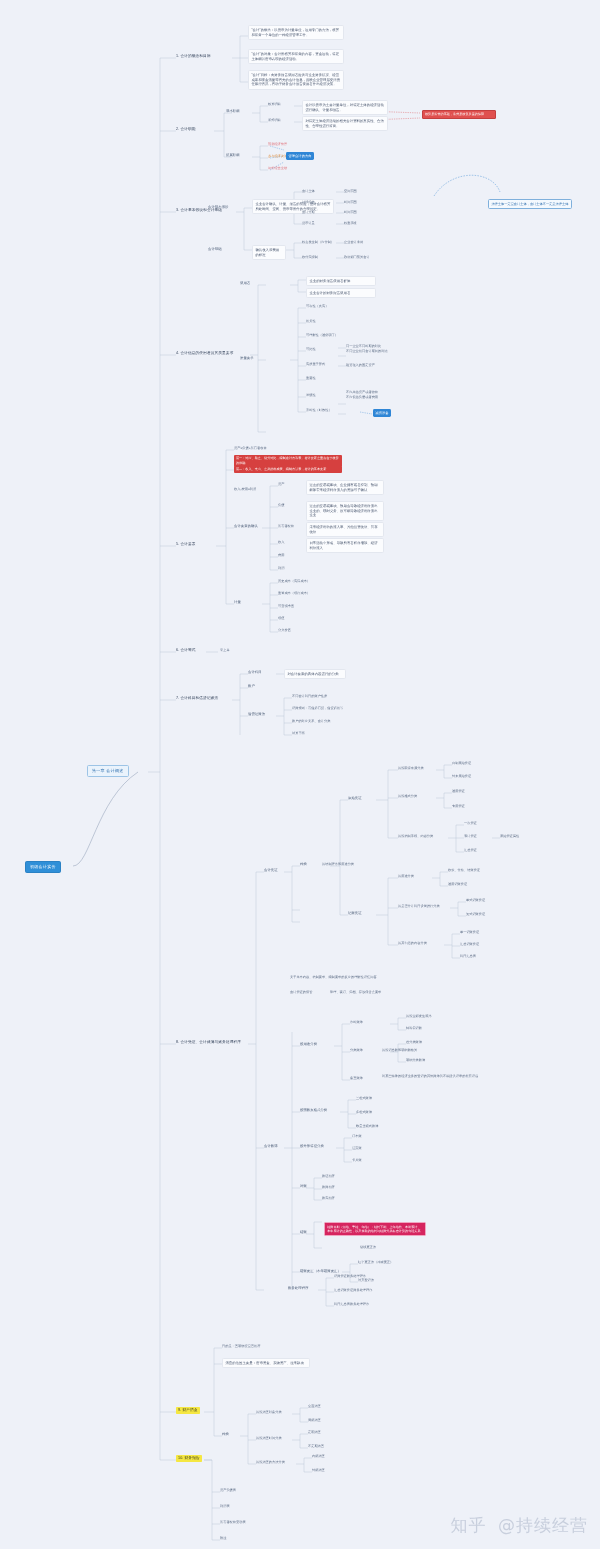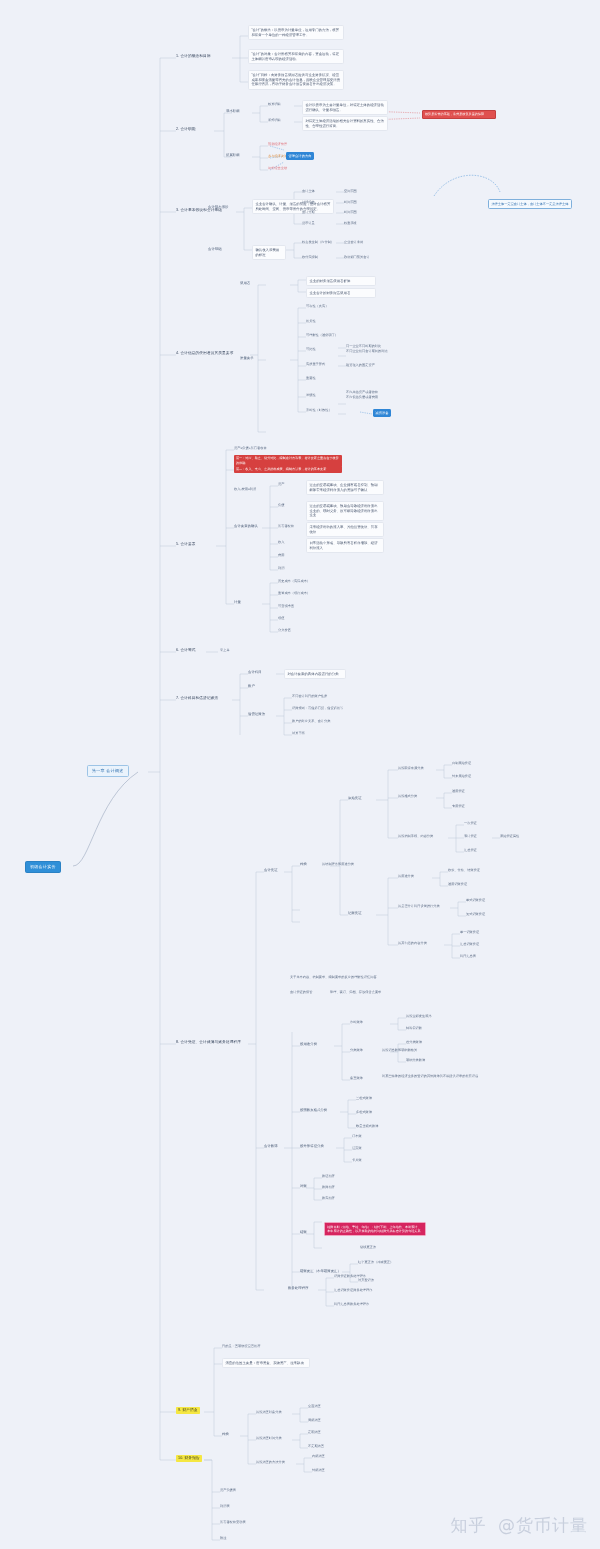--- a/index.html
+++ b/index.html
@@ -567,16 +567,16 @@
   <div class="node leaf" style="left:312px; top:1454px;">内部清查</div>
   <div class="node leaf" style="left:312px; top:1468px;">外部清查</div>
 
   <div class="node leaf" style="left:220px; top:1488px;">资产负债表</div>
   <div class="node leaf" style="left:220px; top:1504px;">利润表</div>
   <div class="node leaf" style="left:220px; top:1520px;">所有者权益变动表</div>
   <div class="node leaf" style="left:220px; top:1536px;">附注</div>
 
   <div class="watermark">
     <span class="wm-logo">知乎</span>
-    <span>@货币计量</span>
+    <span>@持续经营</span>
   </div>
 
 </div>
 
 </body></html>

